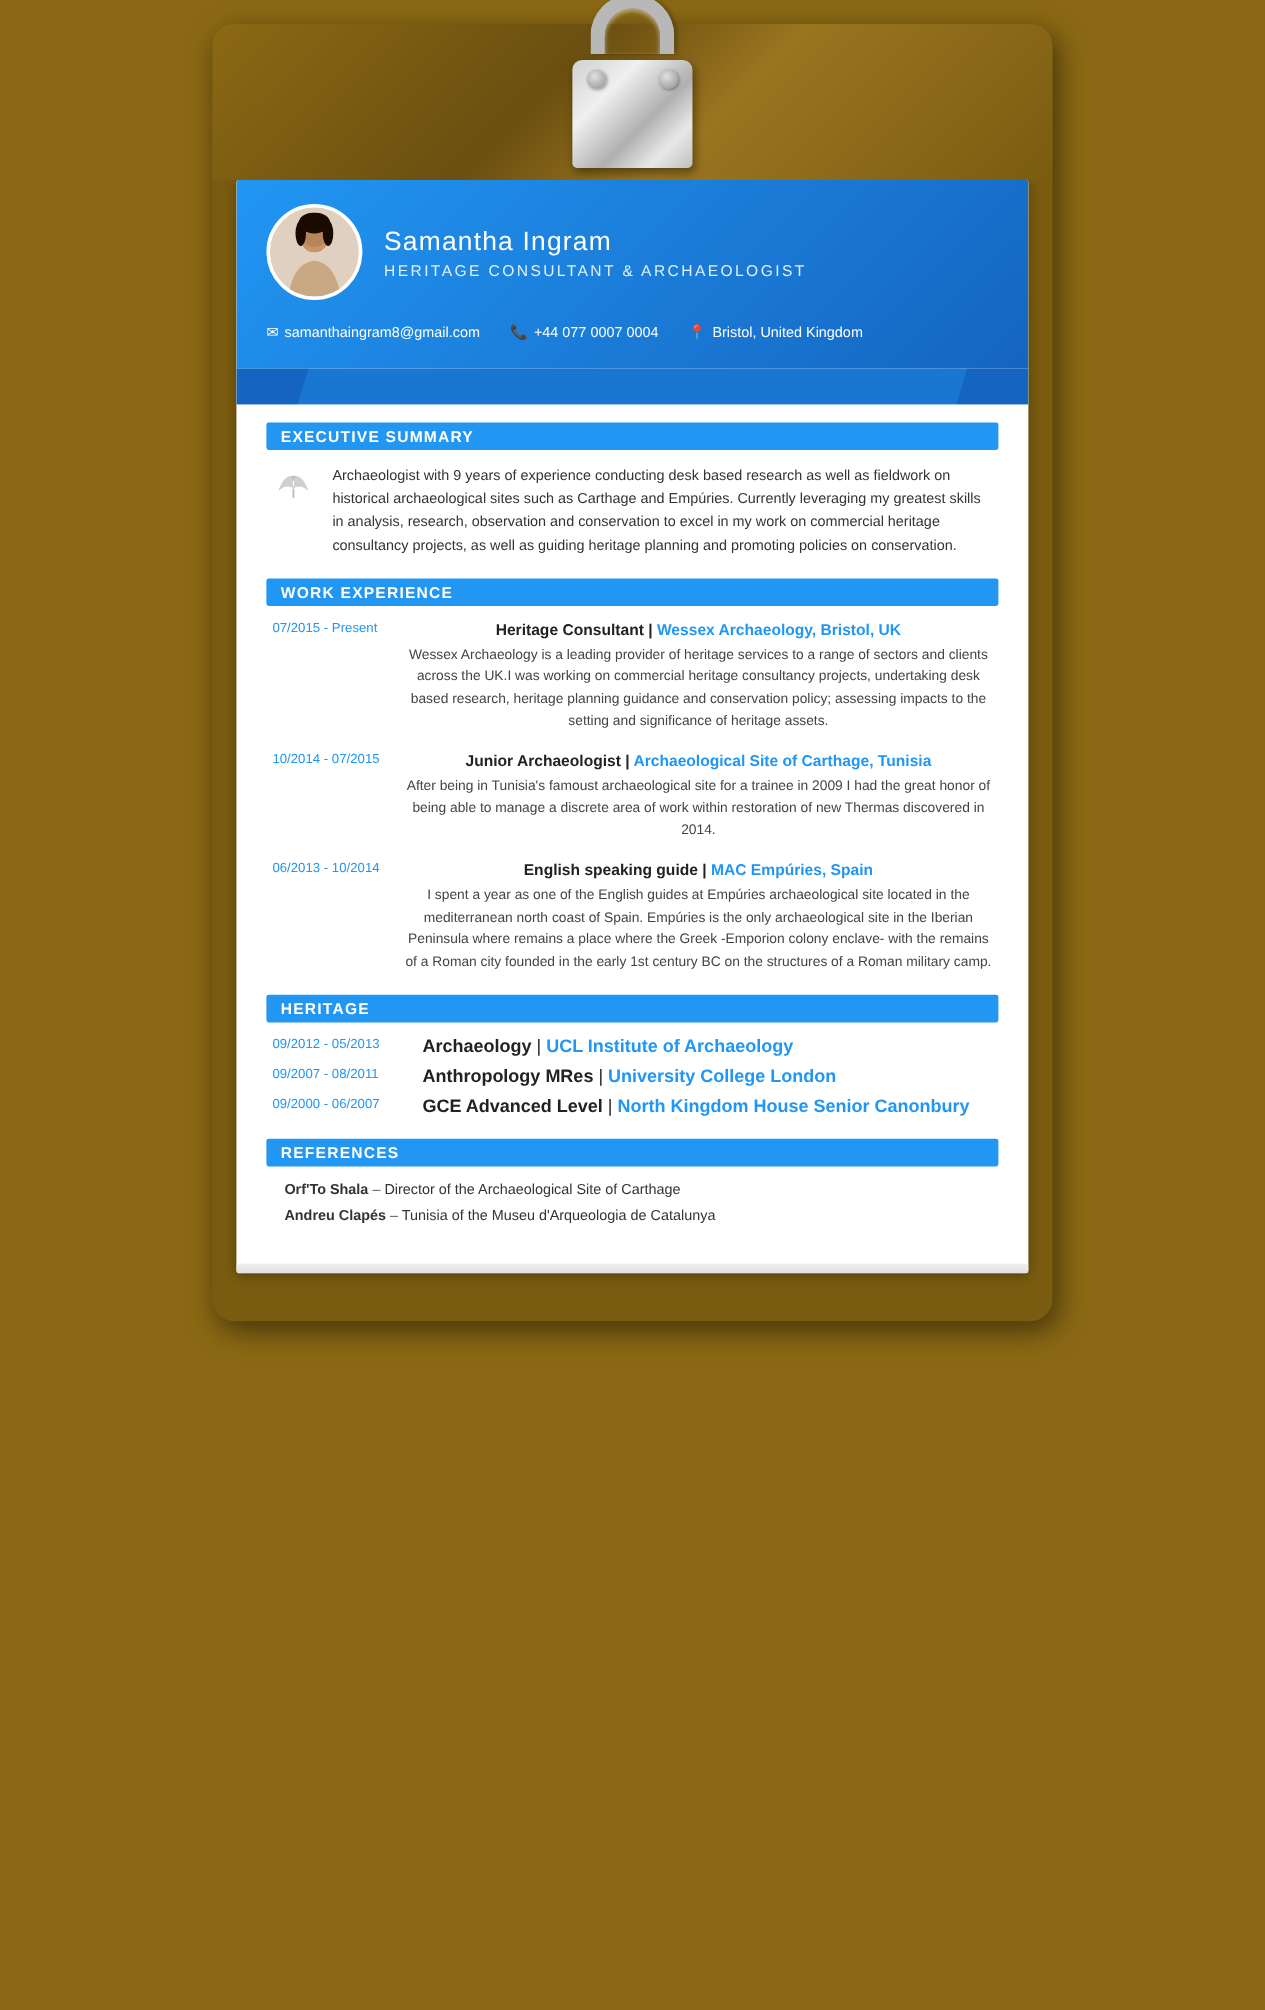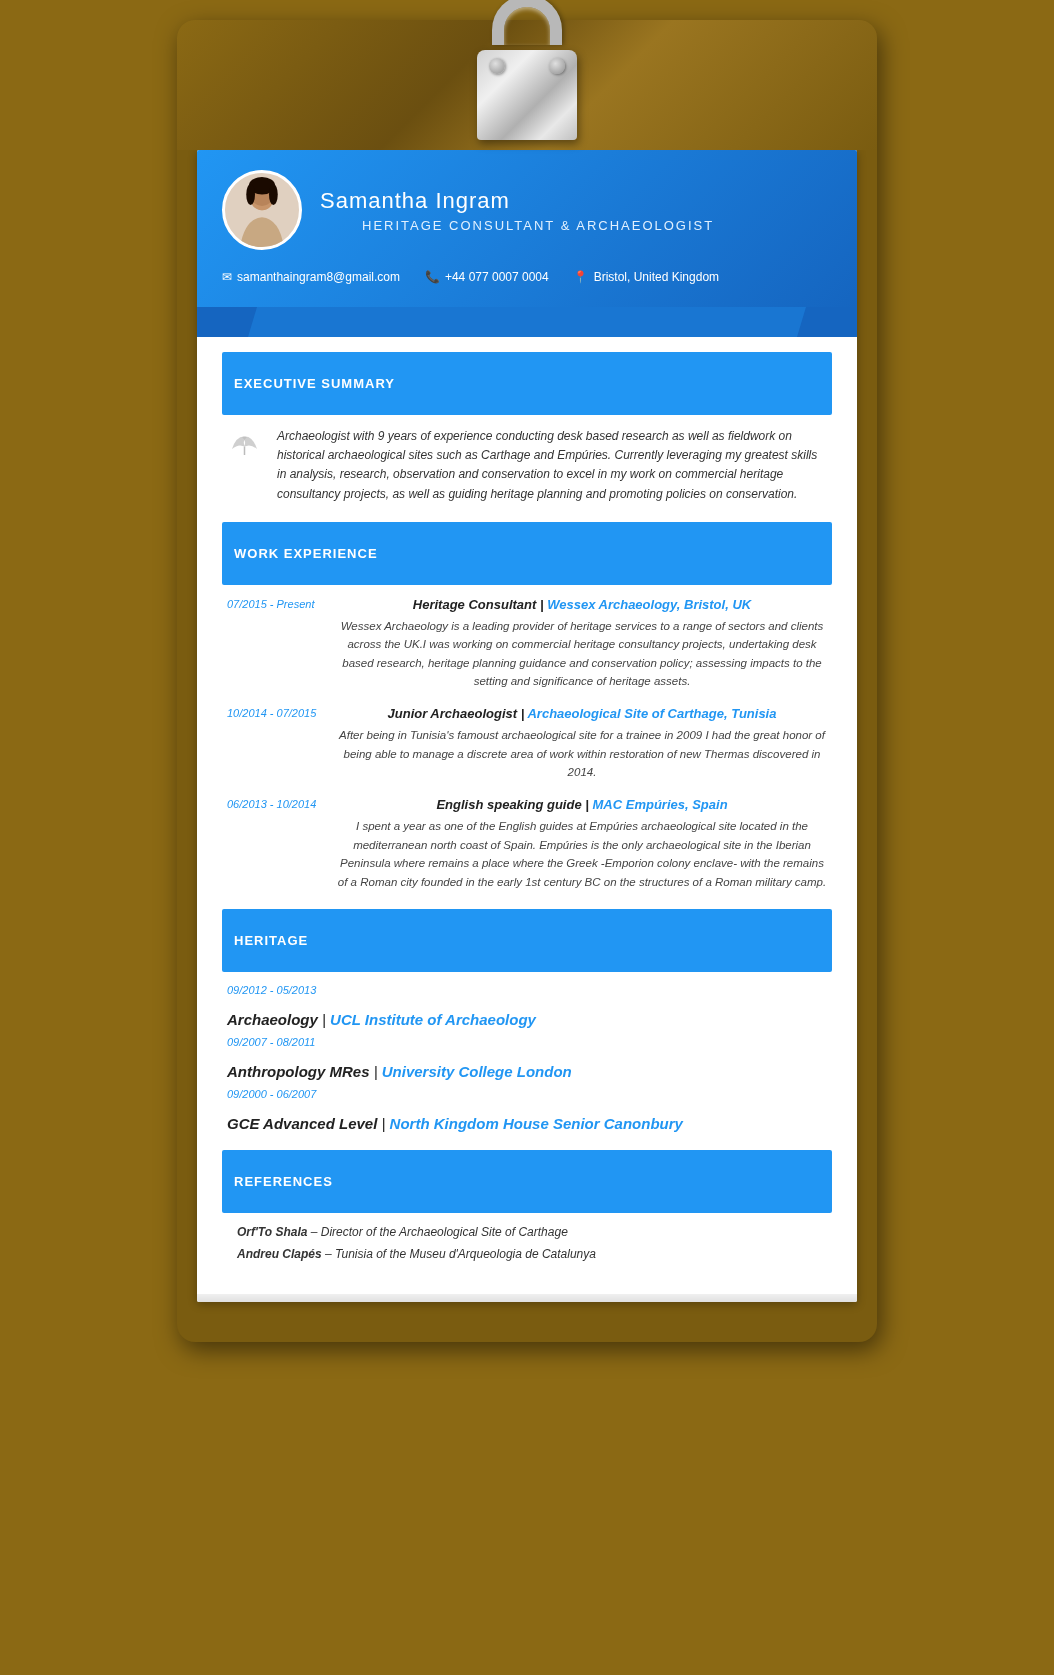--- a/index.html
+++ b/index.html
@@ -133,21 +133,20 @@
       color: white;
       letter-spacing: 1px;
     }
 
     .person-title {
       font-size: 13px;
       color: #e0f0ff;
       letter-spacing: 2px;
       text-transform: uppercase;
       margin-top: 4px;
-      margin-left: 42px;
     }
 
     .header-contact {
       display: flex;
       gap: 25px;
       font-size: 12px;
       color: white;
       align-items: center;
       padding: 8px 0;
     }
@@ -189,28 +188,27 @@
     .section {
       margin-bottom: 18px;
     }
 
     .section-header {
       background: #2196F3;
       color: white;
       font-size: 13px;
       font-weight: bold;
       letter-spacing: 1px;
-      padding: 24px 12px;
+      padding: 4px 12px;
       margin-bottom: 12px;
       border-radius: 2px;
     }
 
     .section-content {
       padding: 0 5px;
-      font-style: italic;
     }
 
     
     .summary-row {
       display: flex;
       gap: 15px;
       align-items: flex-start;
     }
 
     .summary-icon {
@@ -262,21 +260,20 @@
       line-height: 1.6;
       color: #444;
     }
 
     
     .edu-item {
       display: flex;
       gap: 15px;
       margin-bottom: 8px;
       align-items: flex-start;
-      flex-direction: column;
     }
 
     .edu-date {
       font-size: 11px;
       color: #2196F3;
       min-width: 110px;
       flex-shrink: 0;
     }
 
     .edu-details {

